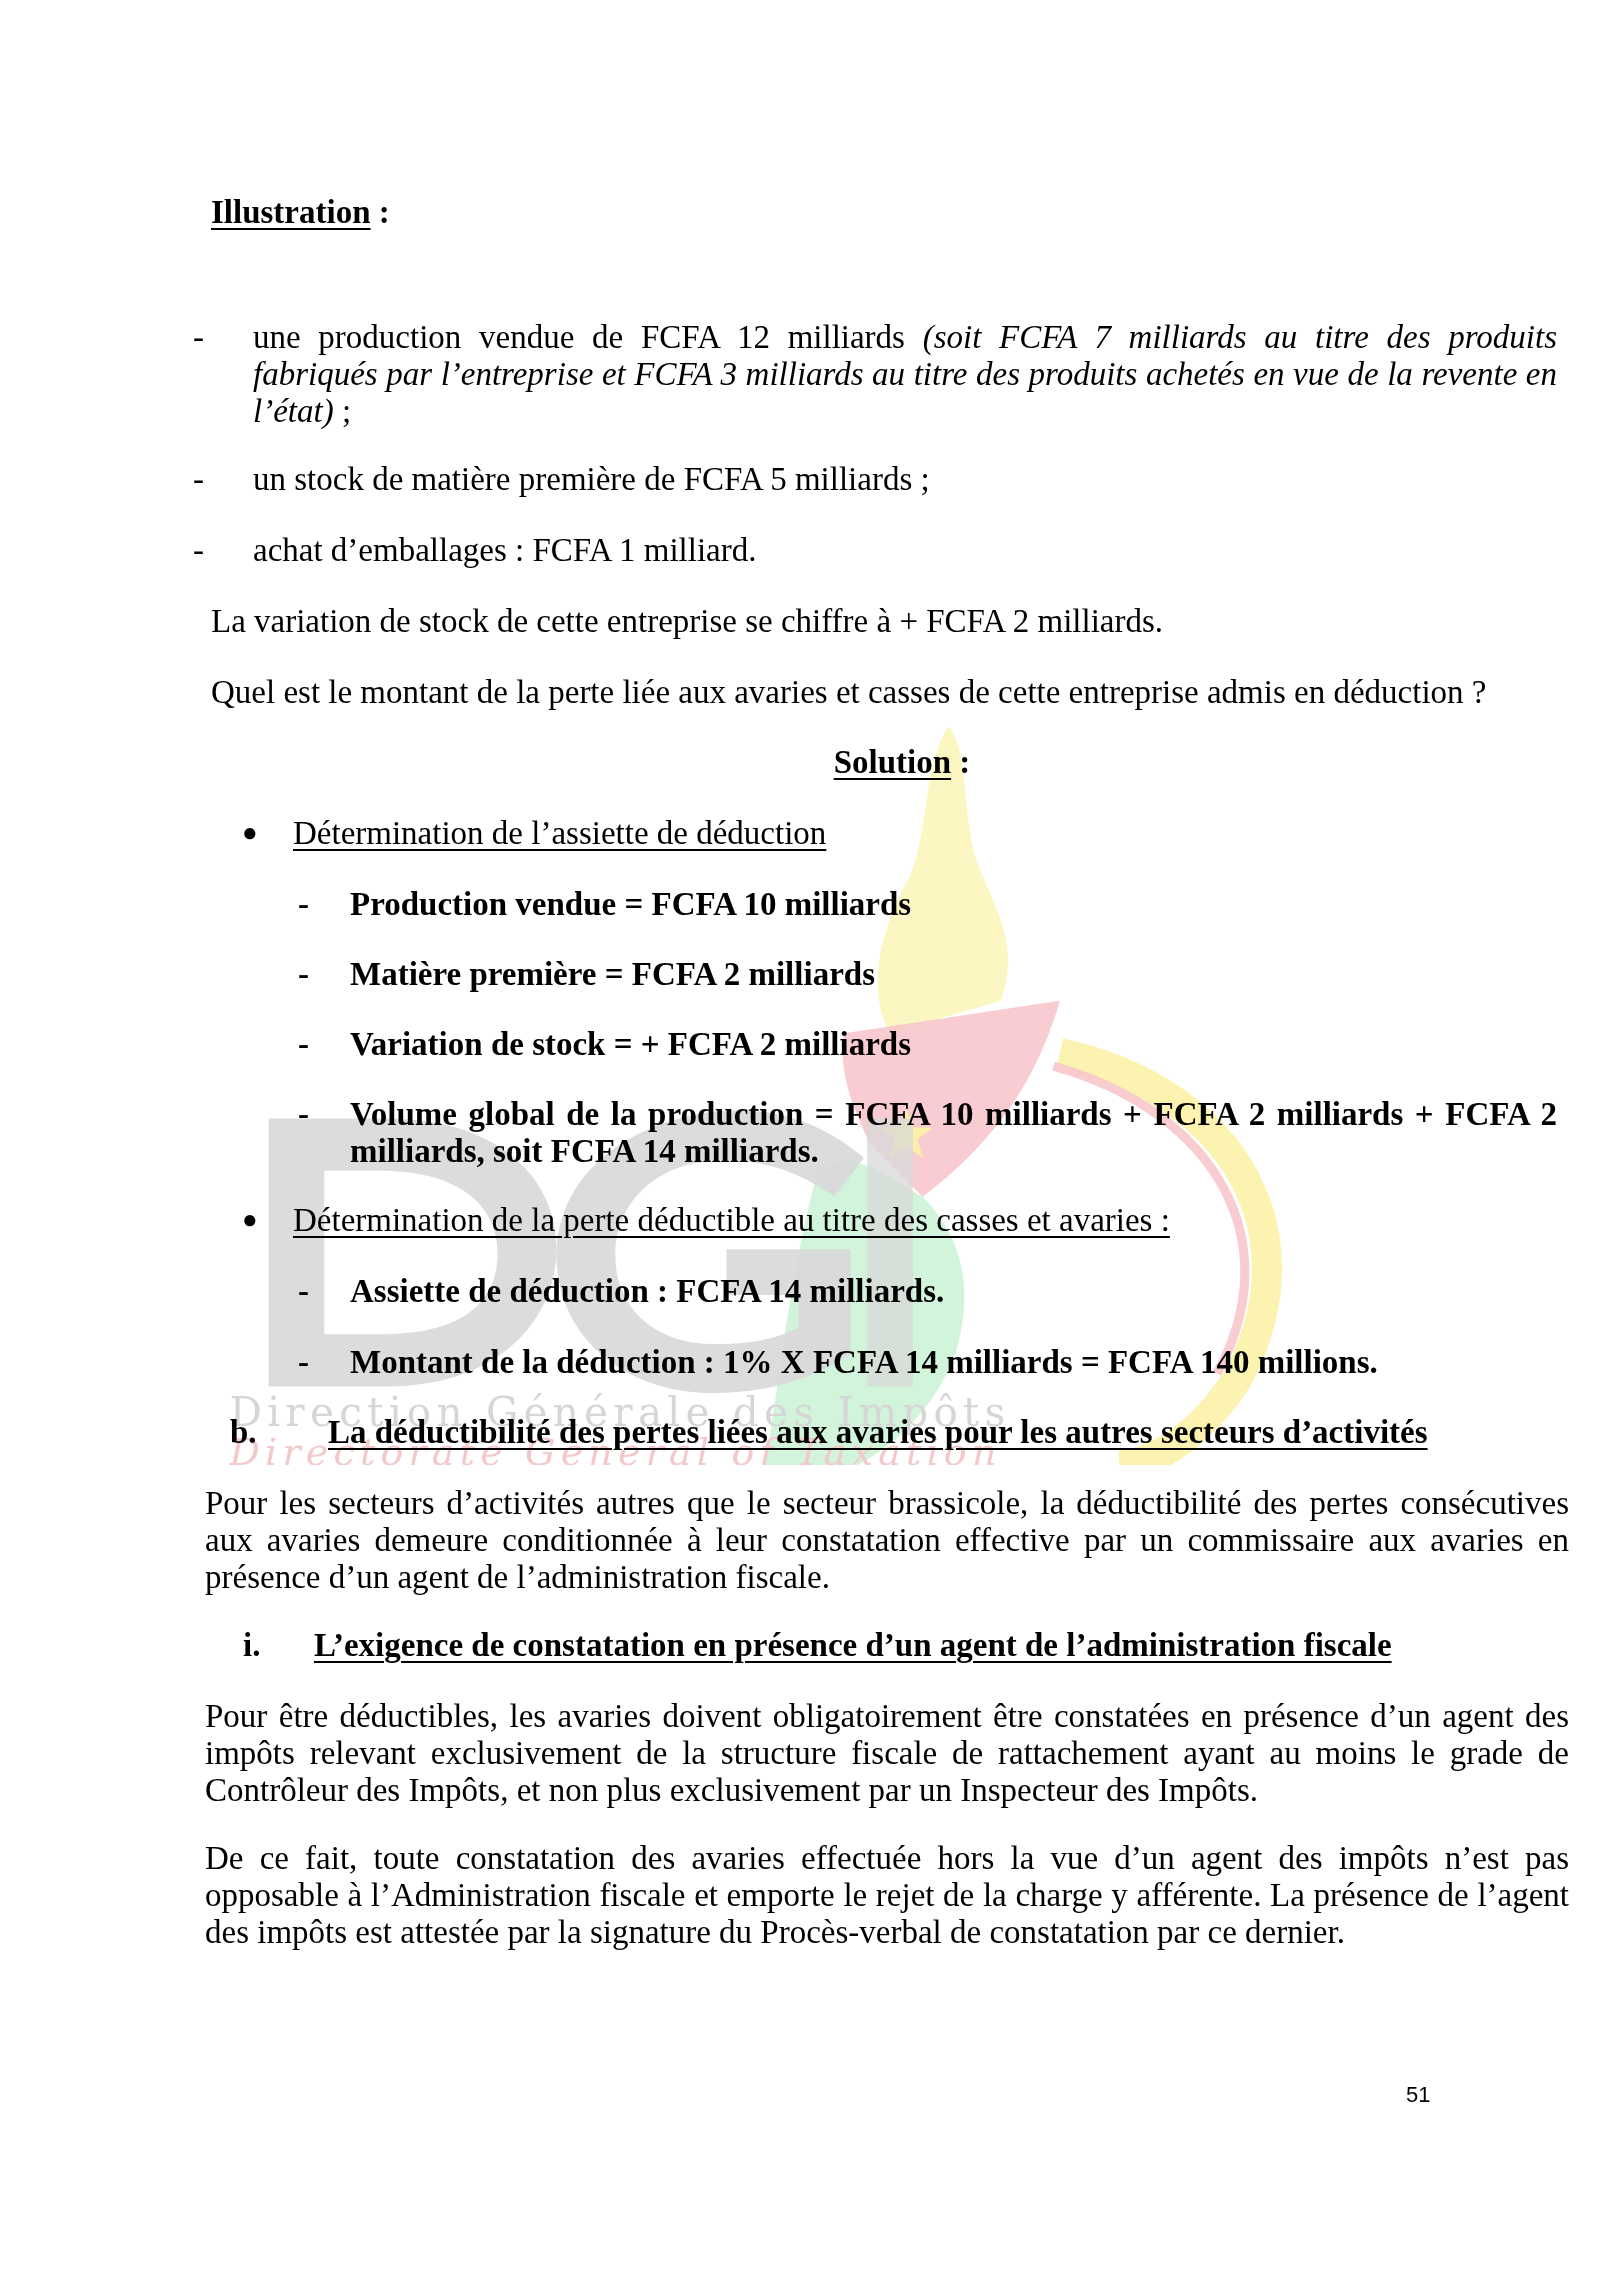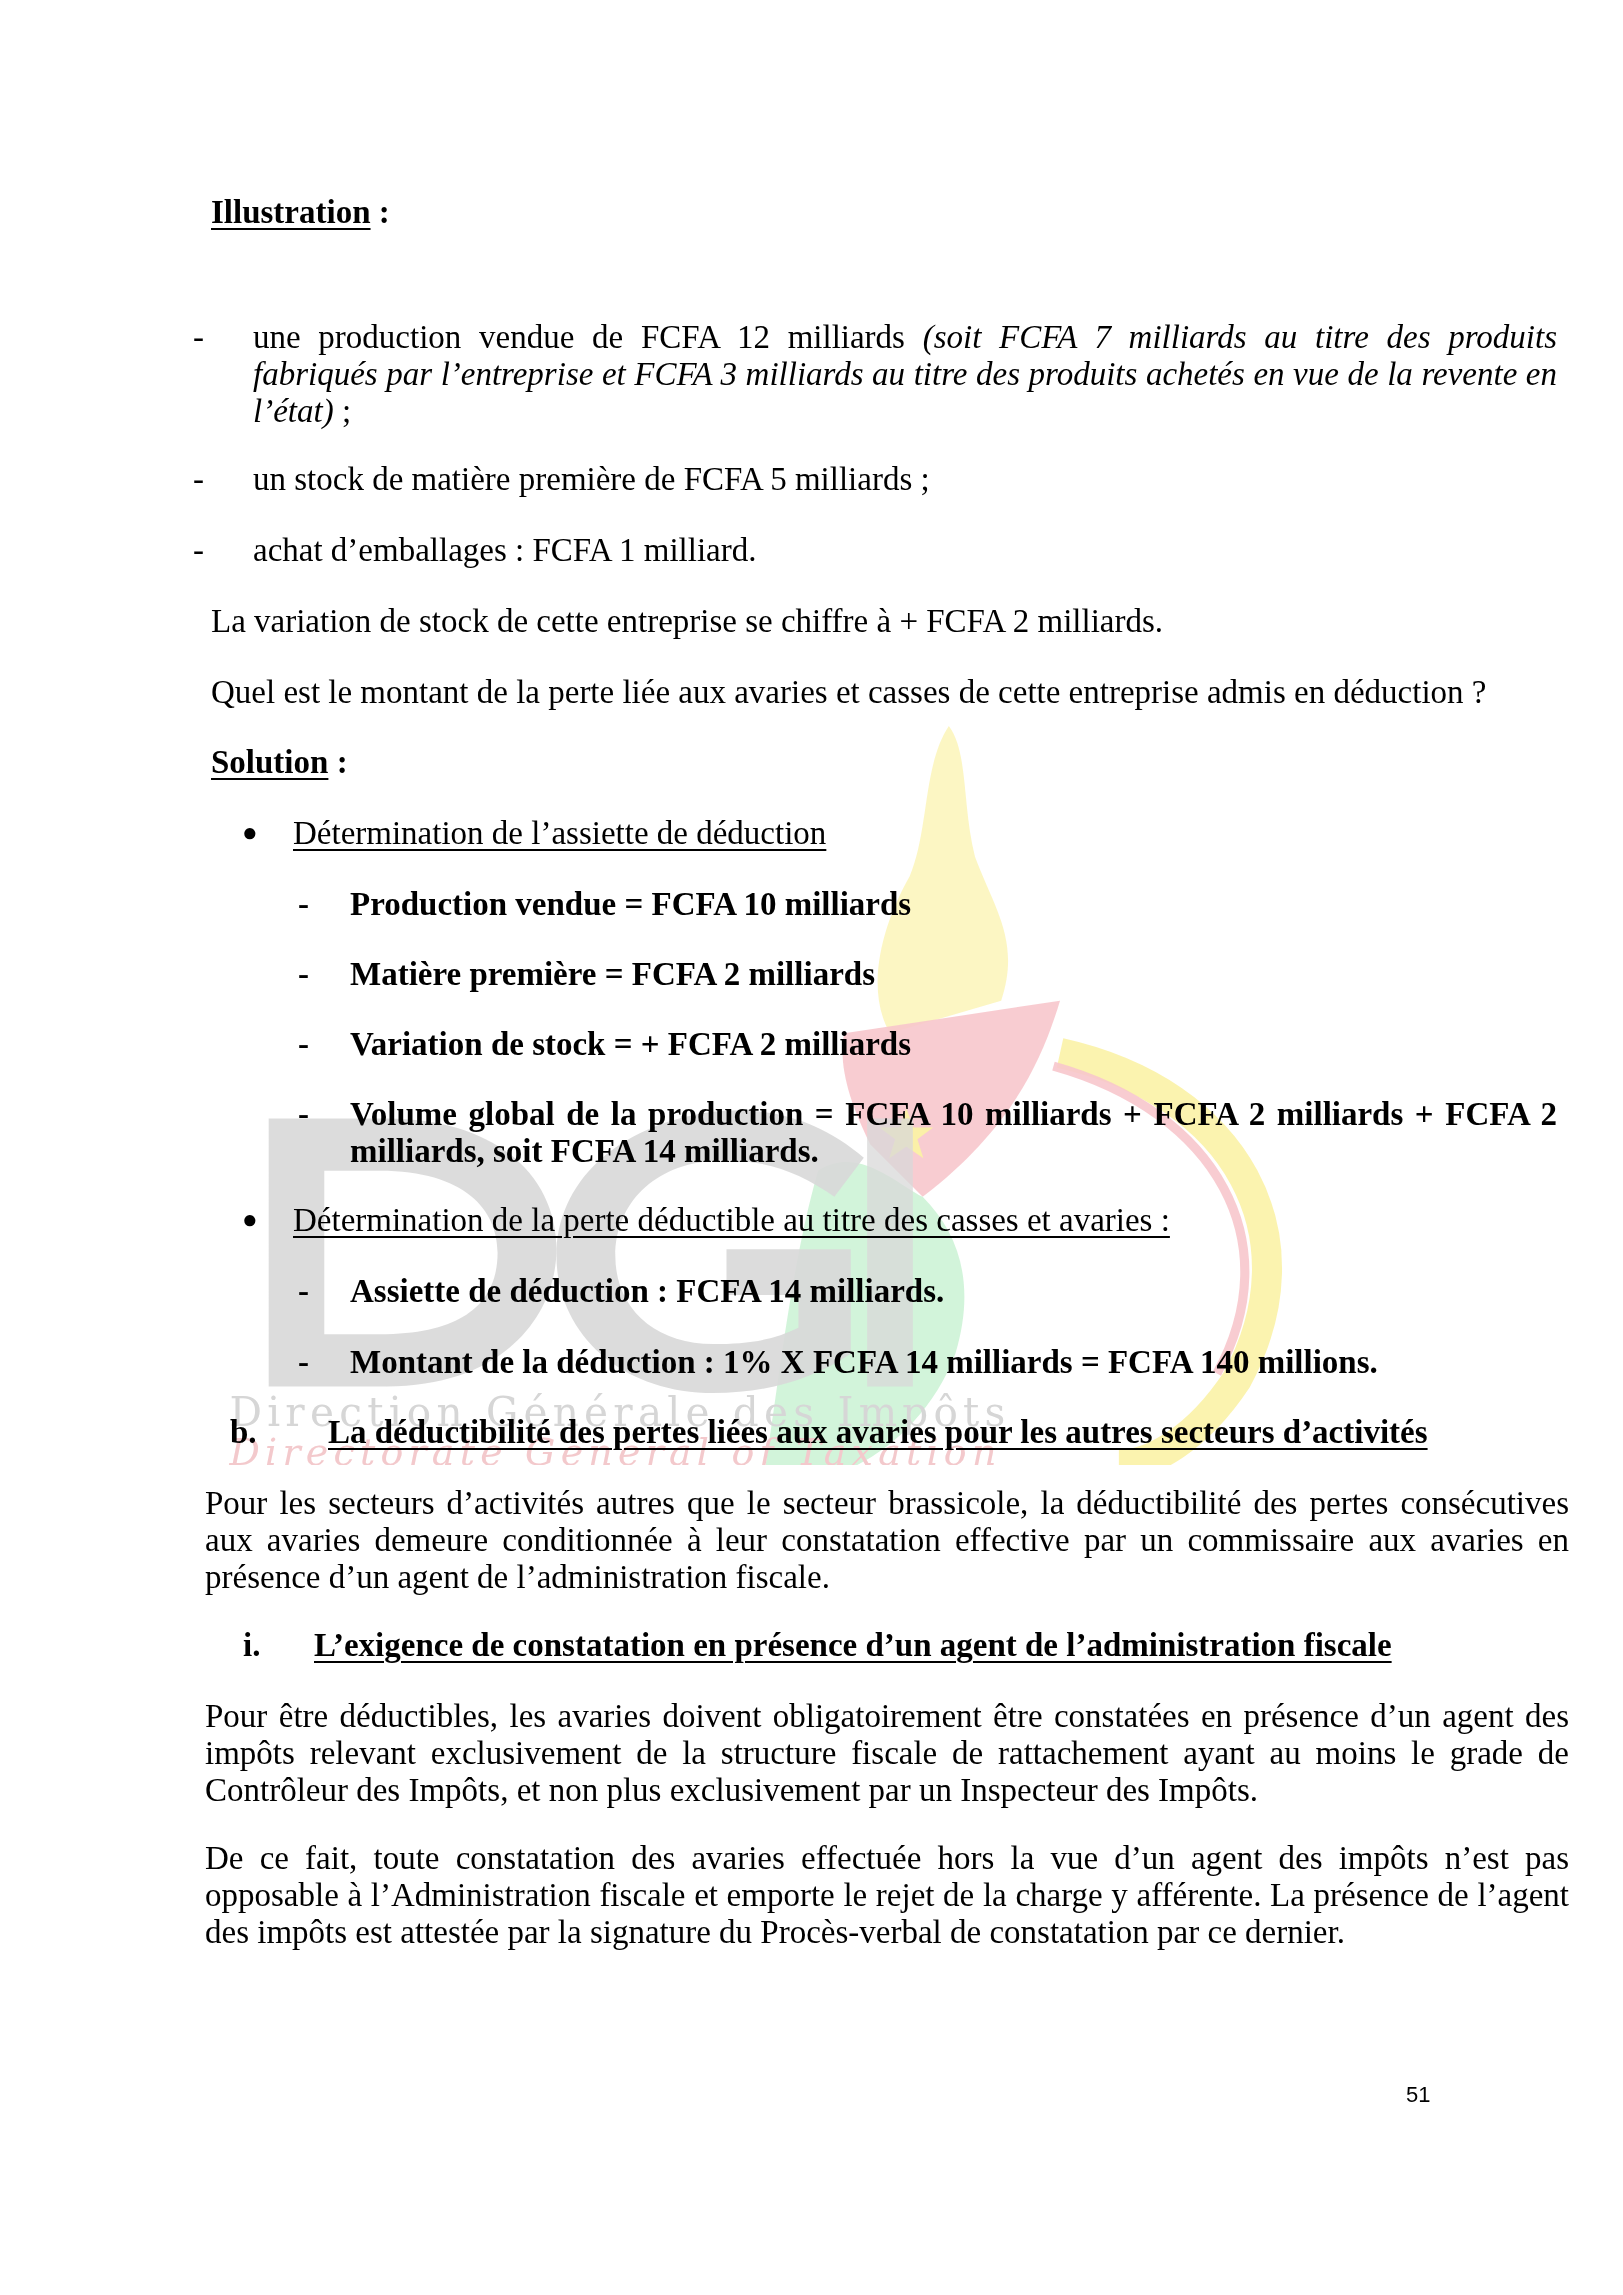--- a/index.html
+++ b/index.html
@@ -81,21 +81,21 @@
 
   <div class="dash-item" style="top:532px;">
     <span class="mark">-</span>
     <div class="body">achat d’emballages : FCFA 1 milliard.</div>
   </div>
 
   <div class="txt" style="top:603px; left:211px;">La variation de stock de cette entreprise se chiffre à + FCFA 2 milliards.</div>
 
   <div class="txt" style="top:674px; left:211px;">Quel est le montant de la perte liée aux avaries et casses de cette entreprise admis en déduction ?</div>
 
-  <div class="txt b" style="top:744px; left:211px;">
+  <div class="txt b" style="top:744px; left:220px;text-align:center;">
     <span class="u">Solution</span><span> :</span>
   </div>
 
   <div class="dot-item" style="top:815px;">
     <span class="mark">●</span>
     <div class="body"><span class="u">Détermination de l’assiette de déduction </span></div>
   </div>
 
   <div class="sub-item" style="top:886px;">
     <span class="mark">-</span>

